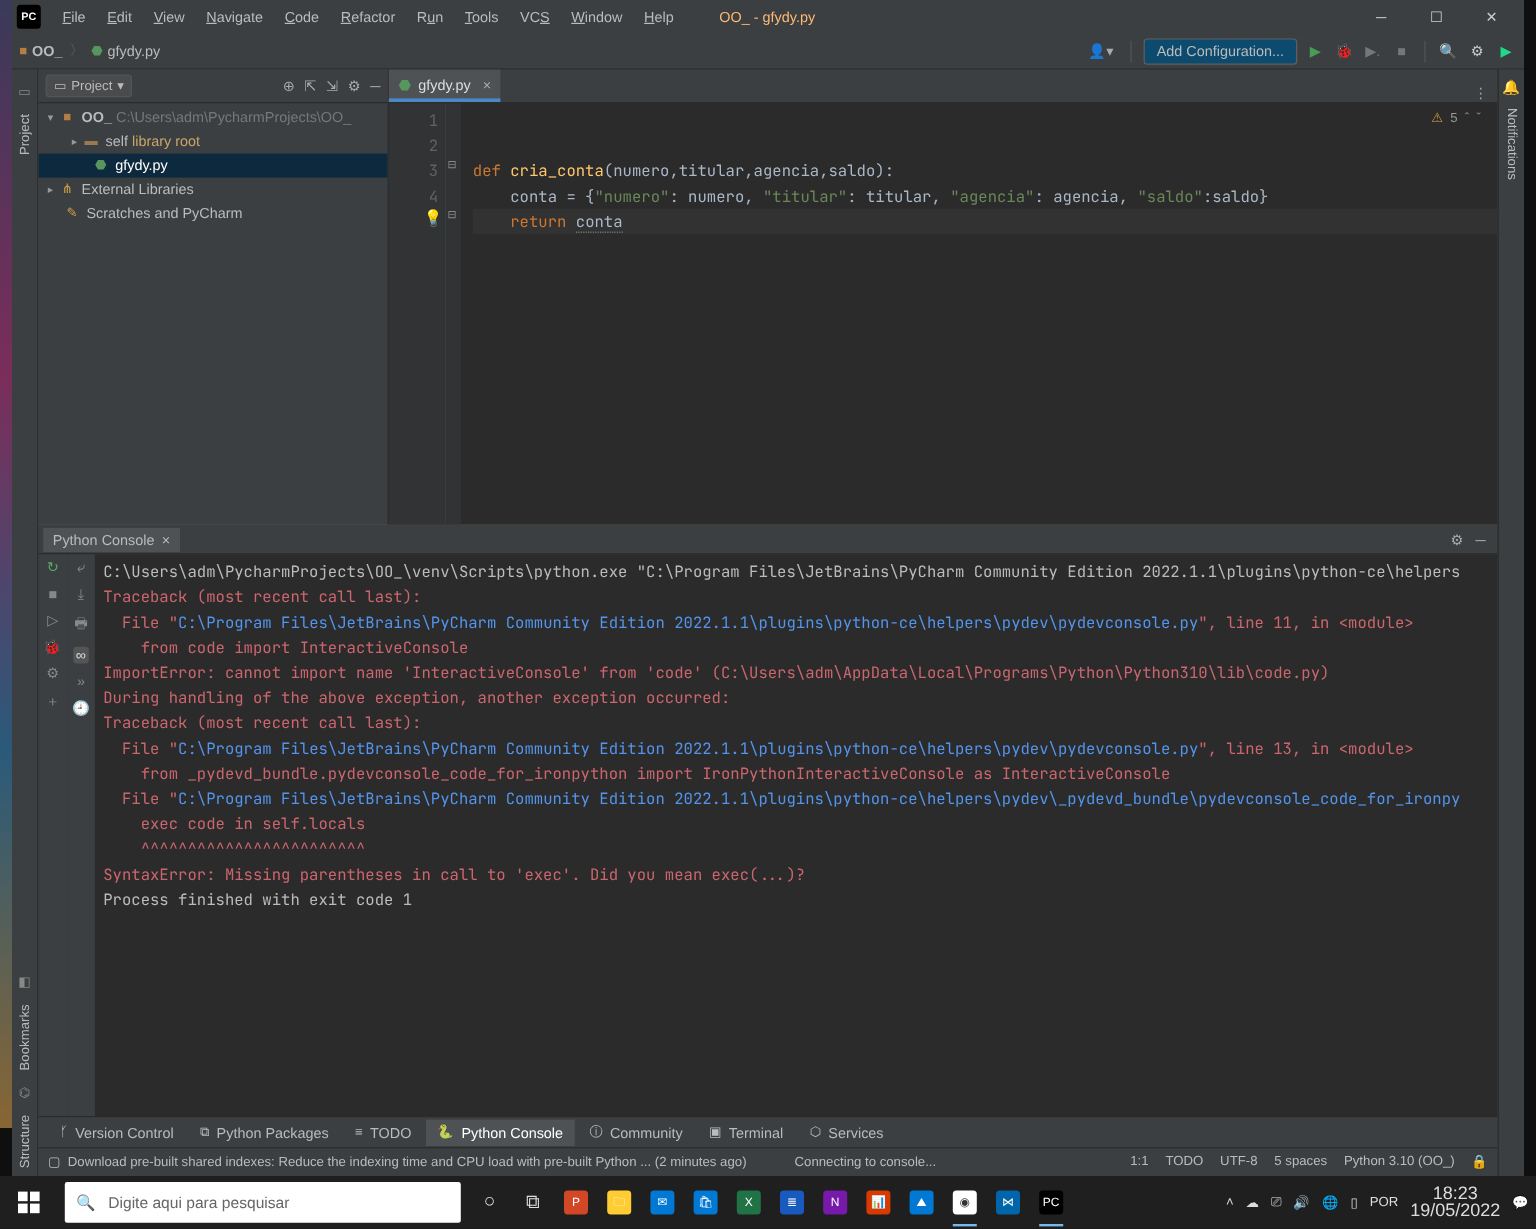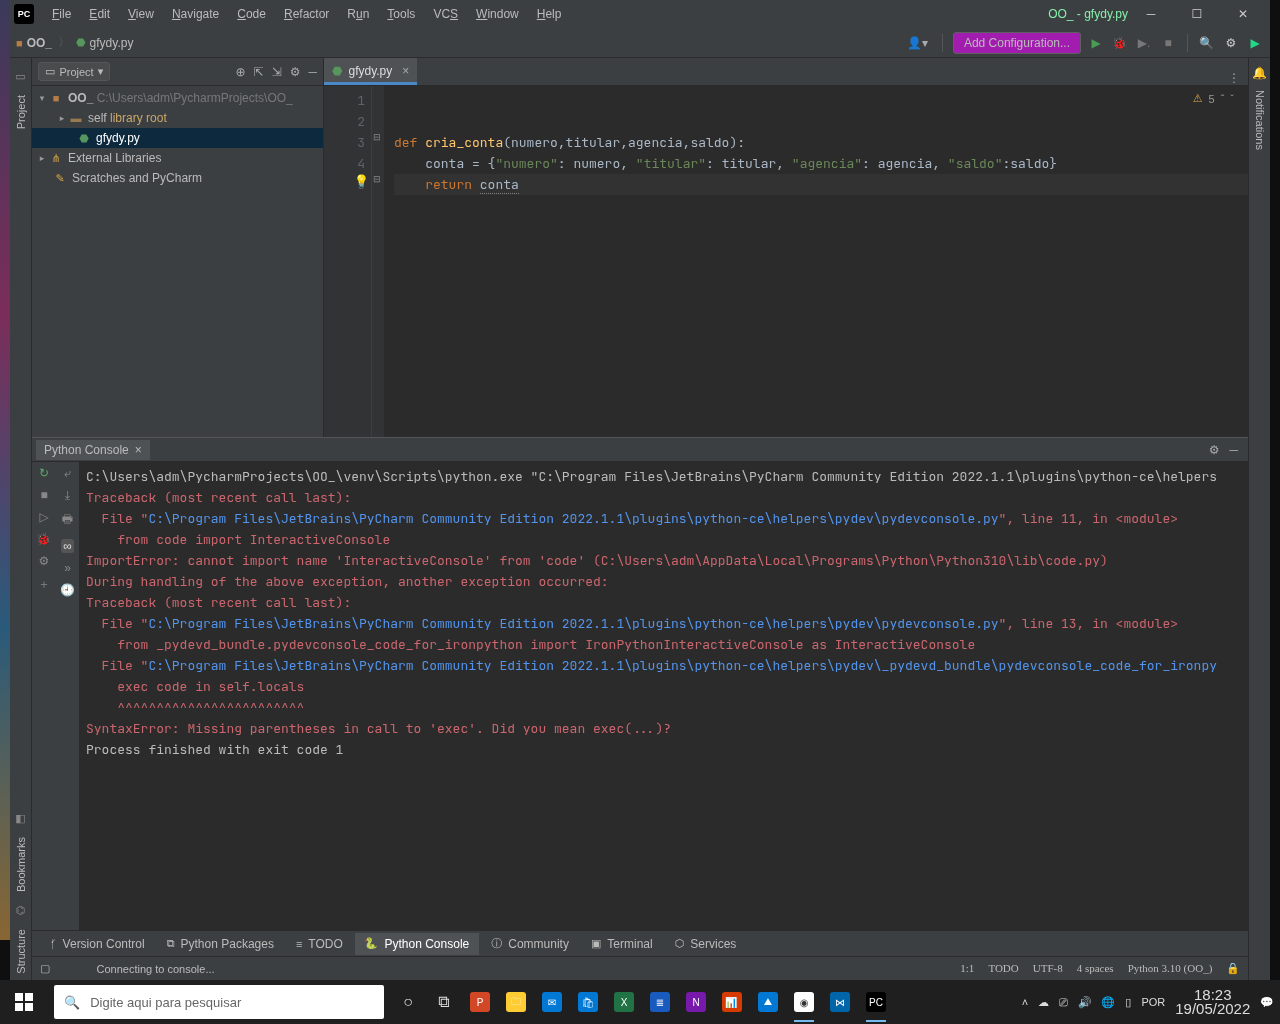--- a/index.html
+++ b/index.html
@@ -15,30 +15,30 @@
   flex-direction: column;
 }
 .desktop-strip-left { position:absolute; left:0; top:0; width:10px; height:940px; background:linear-gradient(180deg,#3a3a5a,#7b2d5a,#2a5a7a,#886633); z-index:0;}
 .ide-window { position:absolute; left:10px; top:0; right:10px; bottom:44px; background:#3c3f41; display:flex; flex-direction:column;}
 .titlebar { height:28px; background:#3c3f41; display:flex; align-items:center; color:#bbbbbb; padding:0 4px; }
 .titlebar .app-icon { width:20px;height:20px;background:#000;display:flex;align-items:center;justify-content:center;border-radius:3px;margin-right:10px;}
 .titlebar .app-icon span{color:#fff;font-size:9px;font-weight:bold;}
 .menubar { display:flex; gap:2px; }
 .menubar .menu { padding:4px 8px; cursor:default;}
 .menubar .mnemonic { text-decoration:underline; }
-.title-center { flex:1; text-align:right; padding-left:30px; color:#86efac;}
+.title-center { flex:1; text-align:left; padding-left:30px; color:#fdba74;}
 .win-controls { display:flex; gap:0;}
 .win-btn { width:46px;height:28px;display:flex;align-items:center;justify-content:center;color:#ccc;}
 .navbar { height:30px; background:#3c3f41; display:flex; align-items:center; padding:0 6px; border-bottom:1px solid #2b2b2b;}
 .breadcrumb { display:flex;align-items:center;gap:4px;font-size:12px;}
 .breadcrumb .sep{color:#666;margin:0 2px;}
 .bc-icon{font-size:11px;}
 .navbar-right{margin-left:auto;display:flex;align-items:center;gap:6px;}
 .person-icon{color:#aaa;padding:2px 4px;}
-.add-config{background:#a21caf;border:1px solid #5e6060;color:#bbb;padding:3px 10px;border-radius:3px;font-size:12px;}
+.add-config{background:#0c4a6e;border:1px solid #5e6060;color:#bbb;padding:3px 10px;border-radius:3px;font-size:12px;}
 .toolbar-icon{width:18px;height:18px;display:flex;align-items:center;justify-content:center;color:#777;}
 .toolbar-icon.active{color:#ccc;}
 .toolbar-sep{width:1px;height:18px;background:#555;margin:0 4px;}
 .body-row { flex:1; display:flex; min-height:0;}
 .left-gutter { width:22px; background:#3c3f41; border-right:1px solid #2b2b2b; display:flex; flex-direction:column; align-items:center; padding-top:6px;}
 .left-gutter .vtext{writing-mode:vertical-rl;transform:rotate(180deg);font-size:11px;color:#bbb;cursor:default;padding:6px 0;}
 .left-gutter .vicon{margin:6px 0;font-size:11px;color:#888;}
 .right-gutter{width:22px;background:#3c3f41;border-left:1px solid #2b2b2b;display:flex;flex-direction:column;align-items:center;padding-top:4px;}
 .right-gutter .vtext{writing-mode:vertical-rl;font-size:11px;color:#bbb;padding:6px 0;}
 .right-gutter .bell{color:#f0a030;font-size:12px;margin:4px 0;}
@@ -89,21 +89,21 @@
 .console-left-tools2 span{font-size:12px;color:#888;}
 .console-text{flex:1;font-family:"JetBrains Mono",Consolas,monospace;font-size:13px;line-height:21px;padding:4px 6px;white-space:pre;overflow:auto;color:#bbb;}
 .console-text .err{color:#cc666e;}
 .console-text .link{color:#5394ec;}
 .console-text .normal{color:#bbbbbb;}
 .bottom-tabs{height:26px;background:#3c3f41;border-top:1px solid #2b2b2b;display:flex;align-items:center;padding:0 8px;font-size:12px;gap:2px;}
 .bottom-tab{display:flex;align-items:center;gap:6px;padding:4px 10px;color:#bbb;}
 .bottom-tab.active{background:#4e5254;color:#fff;}
 .bottom-tab .ico{font-size:11px;}
 .status-bar{height:24px;background:#3c3f41;border-top:1px solid #2b2b2b;display:flex;align-items:center;padding:0 8px;font-size:11px;color:#bbb;}
-.status-bar .right{margin-left:auto;display:flex;gap:14px;font-family:Liberation Serif, serif;}
+.status-bar .right{margin-left:auto;display:flex;gap:14px;}
 .status-bar .lock{font-size:11px;}
 .taskbar{position:absolute;left:0;bottom:0;right:0;height:44px;background:#1f1f1f;display:flex;align-items:center;z-index:5;}
 .taskbar .start{width:48px;height:44px;display:flex;align-items:center;justify-content:center;}
 .taskbar .start-grid{display:grid;grid-template-columns:8px 8px;grid-template-rows:8px 8px;gap:2px;}
 .taskbar .start-grid div{background:#fff;}
 .taskbar .search{flex:0 0 330px;height:34px;background:#fff;margin:0 6px;display:flex;align-items:center;padding:0 10px;border-radius:2px;color:#666;font-size:13px;gap:10px;}
 .taskbar .tb-icon{width:36px;height:44px;display:flex;align-items:center;justify-content:center;color:#ddd;font-size:16px;position:relative;}
 .taskbar .tb-icon .under{position:absolute;bottom:2px;left:50%;transform:translateX(-50%);width:20px;height:2px;background:#76b9ed;}
 .taskbar .tray{margin-left:auto;display:flex;align-items:center;gap:10px;color:#ddd;font-size:11px;padding-right:6px;}
 .taskbar .clock{text-align:center;line-height:14px;font-size:15px;}
@@ -309,26 +309,27 @@
             <span>Terminal</span>
           </div>
         <div class="bottom-tab">
             <span class="ico">⬡</span>
             <span>Services</span>
           </div>
       </div>
 
       <div class="status-bar">
         <span>▢</span>&nbsp;&nbsp;
+        <span>Download pre-built shared indexes: Reduce the indexing time and CPU load with pre-built Python ... (2 minutes ago)</span>
         <span style="margin-left:40px">Connecting to console...</span>
         <div class="right">
           <span>1:1</span>
           <span>TODO</span>
           <span>UTF-8</span>
-          <span>4 spaces</span>
+          <span>5 spaces</span>
           <span>Python 3.10 (OO_)</span>
           <span class="lock">🔒</span>
         </div>
       </div>
     </div>
 
     <div class="right-gutter">
       <span class="bell">🔔</span>
       <span class="vtext">Notifications</span>
     </div>

